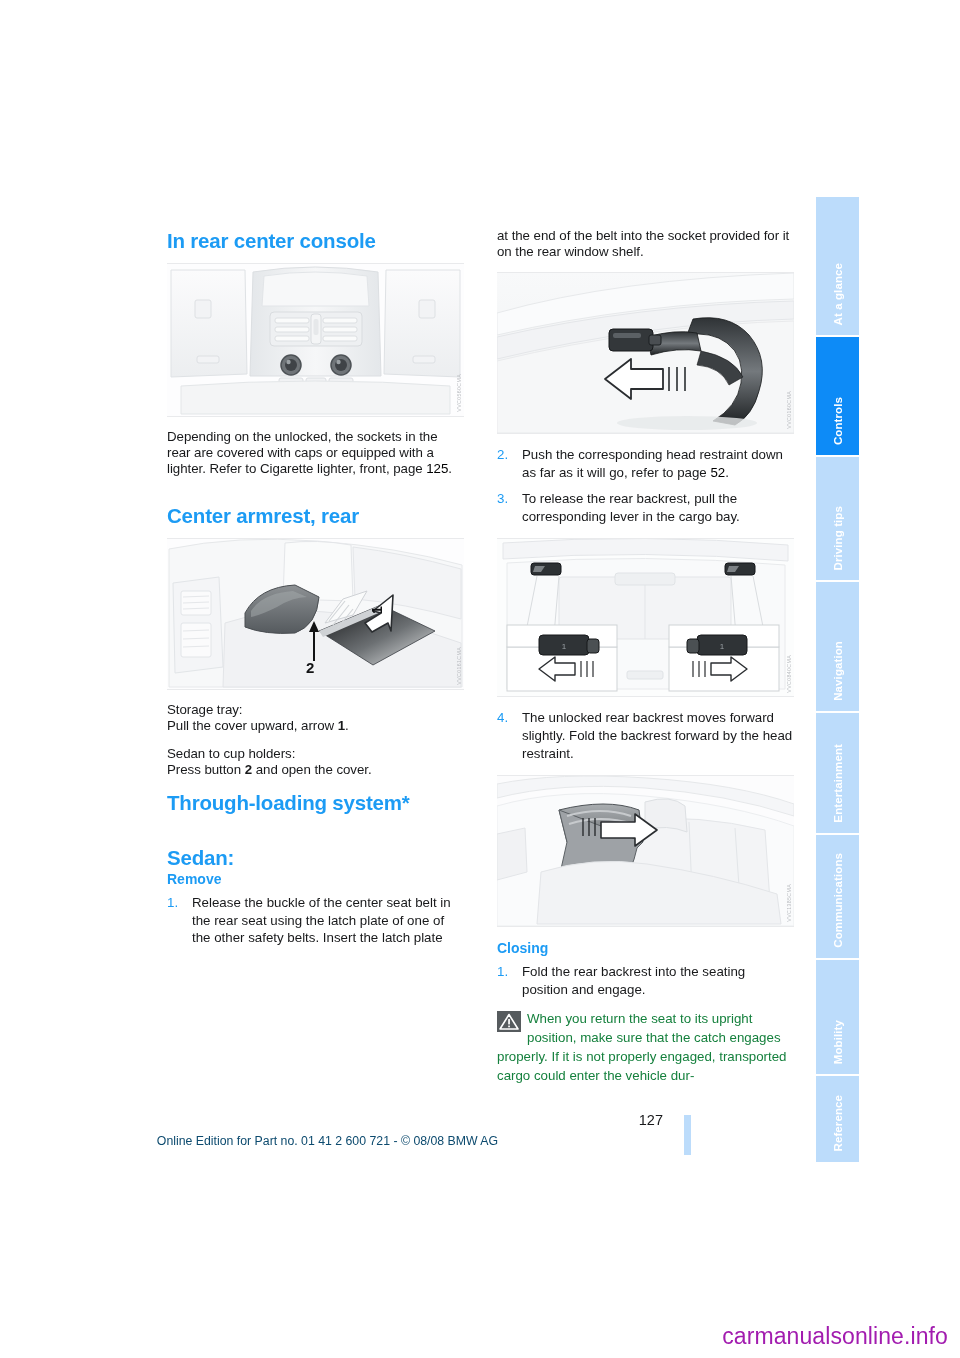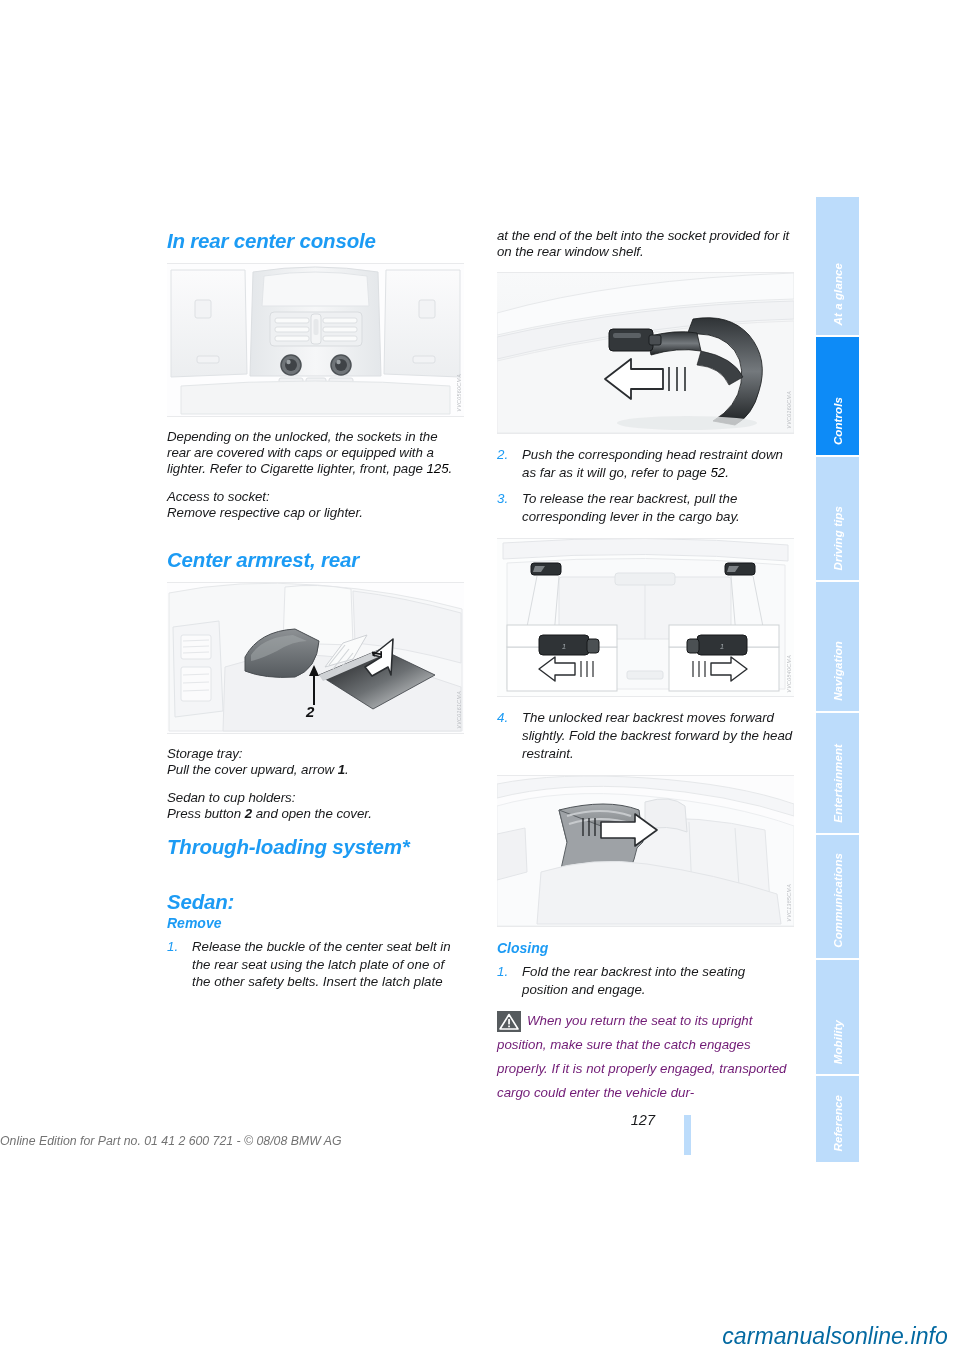--- a/index.html
+++ b/index.html
@@ -16,21 +16,20 @@
     overflow: hidden;
   }
 
   
   #page {
     position: absolute;
     left: 0; top: 0;
     width: 960px;
     height: 1358px;
     background: #ffffff;
-    font-style: italic;
   }
 
   
   .col {
     position: absolute;
     width: 297px;
     top: 228px;
   }
   #col-left  { left: 167px; }
   #col-right { left: 497px; }
@@ -74,22 +73,22 @@
     position: absolute;
     left: 0;
     top: 0;
     color: #1c9bf4;
     font-size: 13.3px;
   }
 
   
   .note {
     font-size: 13.3px;
-    line-height: 24px;
-    color: #701a75;
+    line-height: 19px;
+    color: #15803d;
     margin: 0;
   }
   .warn-icon {
     float: left;
     width: 24px;
     height: 21px;
     background: #565b5e;
     margin: 2px 6px 0 0;
     position: relative;
   }
@@ -154,52 +153,52 @@
   
   #footer {
     position: absolute;
     left: 0;
     top: 1112px;
     width: 960px;
     height: 48px;
   }
   #page-num {
     position: absolute;
-    left: 0;
+    left: 8px;
     top: 0;
     width: 655px;
     text-align: right;
     color: #18191b;
     font-size: 14.5px;
     font-weight: normal;
   }
   #edition {
     position: absolute;
     left: 0;
     top: 22px;
     width: 655px;
-    text-align: left;
-    color: #737373;
+    text-align: center;
+    color: #0c4a6e;
     font-size: 12.3px;
   }
   #page-marker {
     position: absolute;
     left: 684px;
     top: 1115px;
     width: 7px;
     height: 40px;
     background: #bcdcfb;
   }
 
   
   #watermark {
     position: absolute;
     right: 12px;
     bottom: 8px;
-    color: #0369a1;
+    color: #a21caf;
     font-size: 23px;
     letter-spacing: 0.1px;
   }
 </style>
 </head>
 <body>
 
 <div id="page">
 
   <div class="col" id="col-left">
@@ -256,24 +255,20 @@
       <span class="code">VVC0560CMA</span>
     </div>
 
     <p>
       <span>Depending on the unlocked, the sockets in</span>
       <span>the rear are covered with caps or equipped with</span>
       <span>a lighter. Refer to Cigarette lighter, front,</span>
       <span>page </span><span class="pgref">125</span><span>.</span>
     </p>
 
-    <p>
-      <span>Access to socket:</span><br>
-      <span>Remove respective cap or lighter.</span>
-    </p>
 
     <div class="h1" style="margin-top:26px;">Center armrest, rear</div>
 
     <div class="figure" style="height:150px;">
       <svg viewBox="0 0 297 150" width="297" height="150">
         <defs>
           <linearGradient id="tray" x1="0" y1="0" x2="1" y2="1">
             <stop offset="0" stop-color="#101113"></stop>
               <stop offset="0.55" stop-color="#6c7073"></stop>
               <stop offset="1" stop-color="#e9ebec"></stop>

